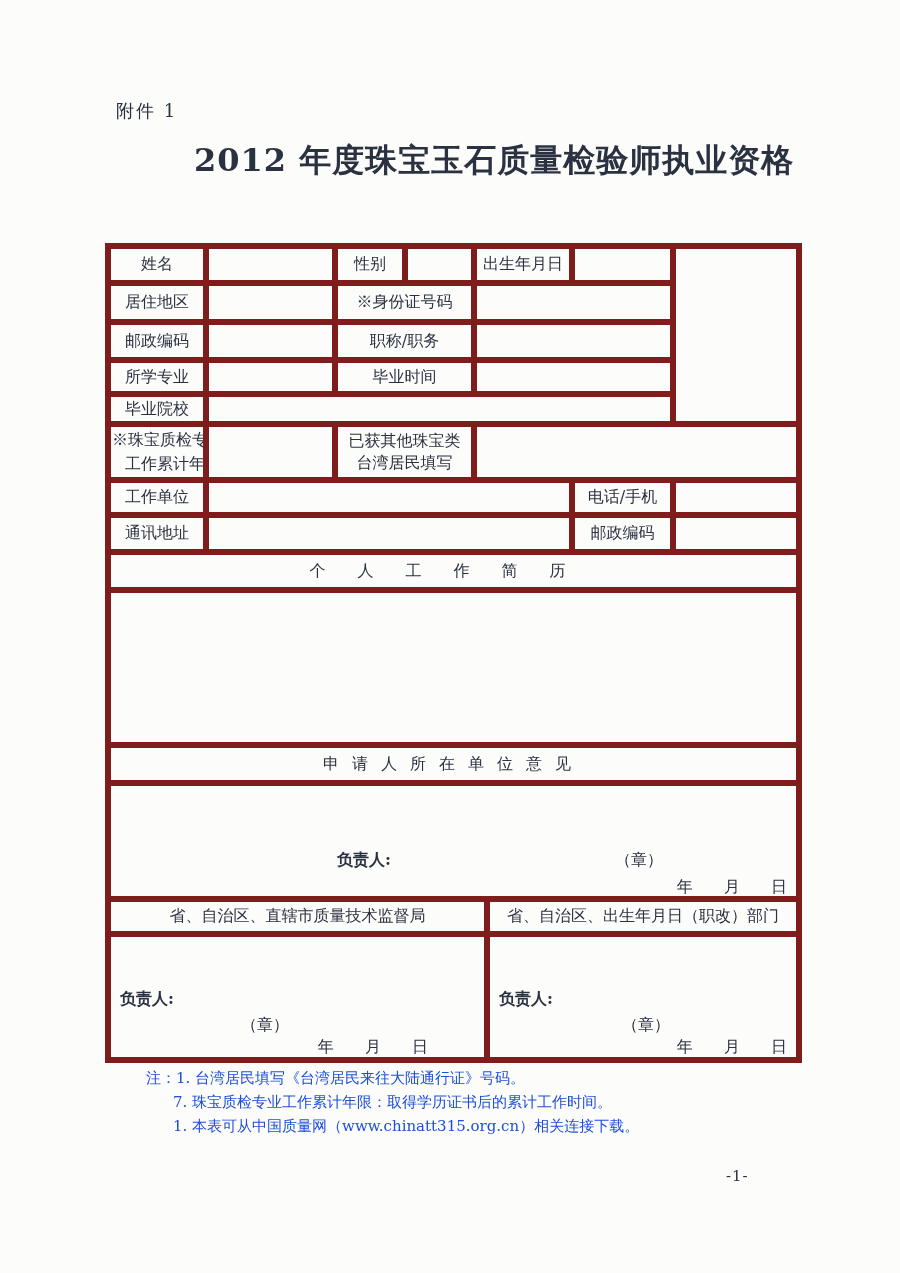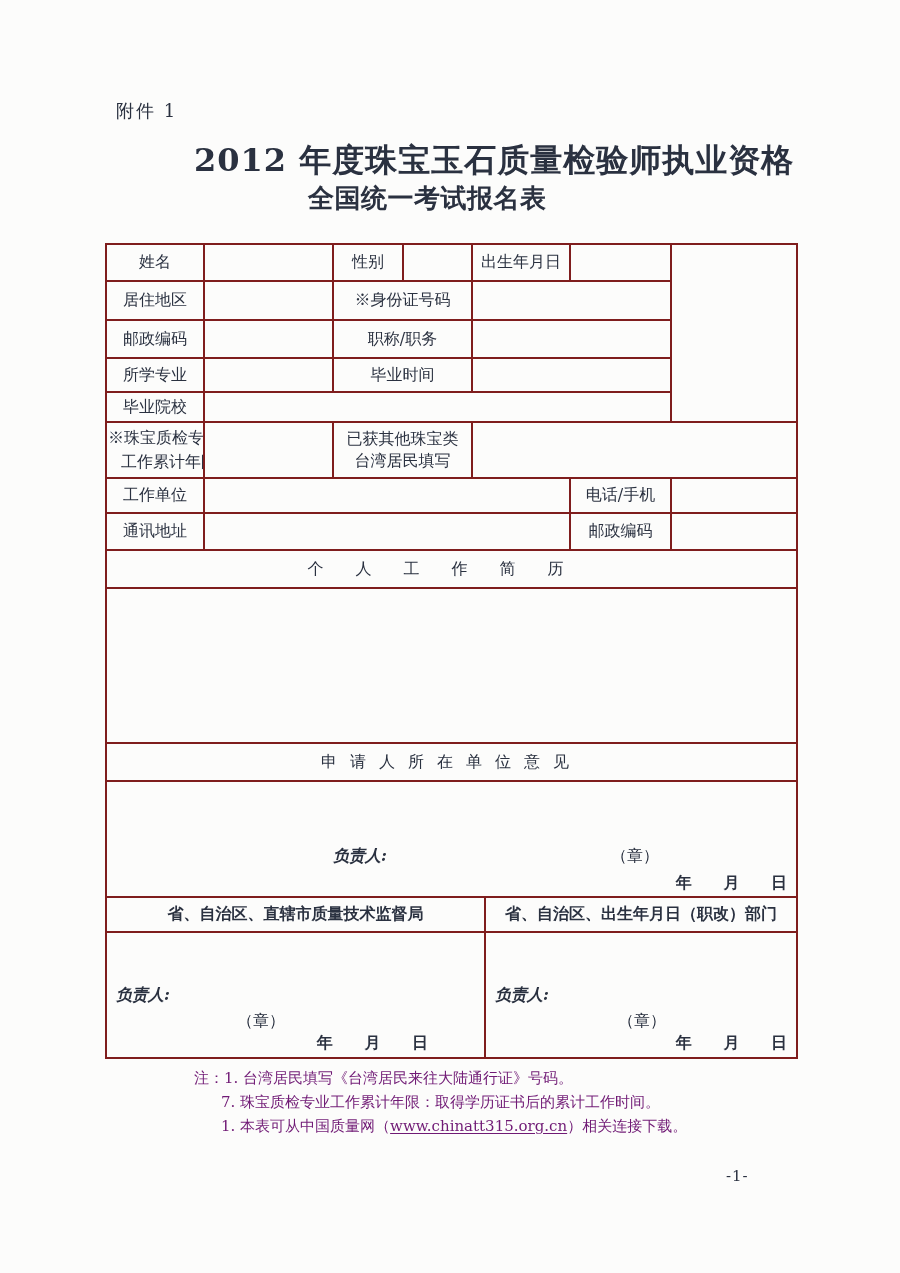--- a/index.html
+++ b/index.html
@@ -12,52 +12,51 @@
   .attachment{position:absolute;left:116px;top:99px;font-size:18px;letter-spacing:2px;}
   .title1{position:absolute;left:194px;top:139px;font-size:32px;font-weight:bold;letter-spacing:1px;white-space:nowrap;}
   .title2{position:absolute;left:308px;top:181px;font-size:26px;font-weight:bold;letter-spacing:0.5px;white-space:nowrap;}
 
   table.form{
     position:absolute;left:105px;top:243px;
     width:691px;border-collapse:collapse;table-layout:fixed;
     border:2px solid #3a4150;
   }
   table.form td{
-    border:2px solid #7f1d1d;
+    border:6px solid #7f1d1d;
     font-size:16px;text-align:center;vertical-align:middle;
     padding:0;overflow:hidden;
   }
   td.l2{line-height:1.4;}
   td.wy{font-size:14px;text-align:left;line-height:1.5;}
   td.wy .ln1{display:block;padding-left:1px;white-space:nowrap;}
   td.wy .ln2{display:block;padding-left:14px;white-space:nowrap;}
   td.sec{font-size:17px;font-weight:500;}
   td.sec.wide span{letter-spacing:32px;margin-top:36px;}
   td.sec.med span{letter-spacing:13px;}
-  td.dept{font-size:16px;font-weight:700;}
+  td.dept{font-size:16px;font-weight:400;}
   .relbox{position:relative;width:100%;height:100%;}
   .relbox span{position:absolute;white-space:nowrap;font-size:16px;}
-  .resp{font-weight:600;font-style:italic;}
+  .resp{font-weight:600;}
   .seal{font-weight:500;}
-  .date{font-weight:700;word-spacing:26px;text-align:right;}
+  .date{font-weight:400;word-spacing:26px;text-align:right;}
 
-  .notes{position:absolute;left:146px;top:1066px;font-size:15px;line-height:24px;color:#701a75;margin-left:48px;}
+  .notes{position:absolute;left:146px;top:1066px;font-size:15px;line-height:24px;color:#1d4ed8;}
   .notes .row{white-space:nowrap;}
   .notes .row.ind{margin-left:27px;}
-  .url{text-decoration:underline;text-underline-offset:2px;}
+  .url{text-underline-offset:2px;}
   .pagenum{position:absolute;left:726px;top:1167px;font-size:15px;letter-spacing:1px;}
 </style>
 </head>
 <body>
 
 <div class="page">
 
   <div class="attachment">附件 1</div>
   <div class="title1">2012 年度珠宝玉石质量检验师执业资格</div>
-  <div class="title2">全国统一考试报名表</div>
 
   <table class="form">
     <colgroup>
       <col style="width:98px">
         <col style="width:129px">
         <col style="width:70px">
         <col style="width:69px">
       <col style="width:13px">
         <col style="width:85px">
         <col style="width:101px">

